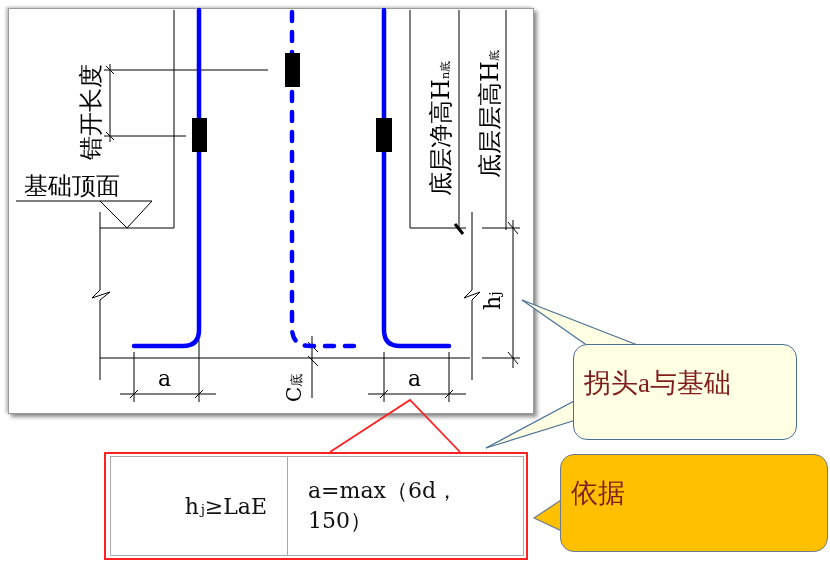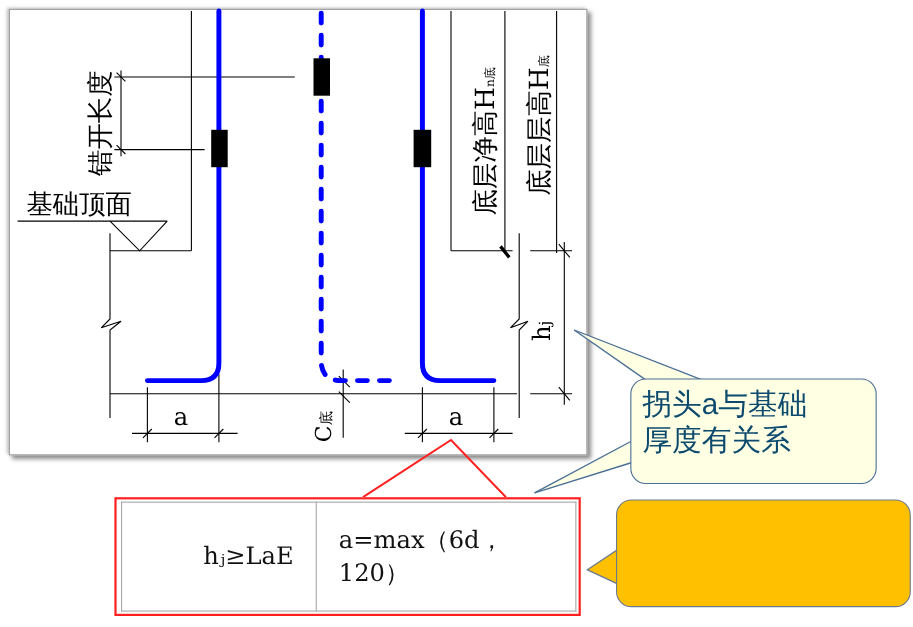--- a/index.html
+++ b/index.html
@@ -17,22 +17,22 @@
   }
   #rule-table table {
     position: absolute; left: 4px; top: 2px; width: 414px; height: 100px;
     border-collapse: collapse; font-family: "DejaVu Serif", "Liberation Serif", serif; font-size: 22px; color: #111;
   }
   #rule-table td { border: 1px solid #a8a8a8; padding: 0 20px; height: 50px; }
   #rule-table td.cond { text-align: right; width: 136px; }
   #rule-table td.val { text-align: left; }
   .callout {
     position: absolute; border-radius: 14px; box-sizing: border-box;
-    font-family: Liberation Sans, sans-serif; color: #0c4a6e;
-    font-size: 27px; line-height: 33px; padding: 6px 10px;
+    font-family: Liberation Serif, serif; color: #7f1d1d;
+    font-size: 27px; line-height: 33px; padding: 22px 10px;
   }
   #callout-relation { left: 573px; top: 344px; width: 224px; height: 96px; background: #ffffe4; border: 1.5px solid #4a6f96; }
   #callout-basis { left: 560px; top: 454px; width: 268px; height: 98px; background: #ffc000; border: 1.5px solid #6b7a8f; }
 </style>
 </head>
 <body>
 
 <div id="drawing-panel"></div>
 
 <svg width="830" height="570" viewBox="0 0 830 570">
@@ -115,25 +115,25 @@
   <text class="cad-text" font-size="22" x="158" y="386">a</text>
   <text class="cad-text" font-size="22" x="408" y="386">a</text>
   <text class="cad-text" font-size="20" transform="translate(301,402) rotate(-90)"><tspan>C</tspan><tspan font-size="13">底</tspan></text>
 </svg>
 
 <div id="rule-table">
   <table>
     <tbody>
         <tr>
       <td class="cond">hⱼ≥LaE</td>
-      <td class="val">a=max（6d，120）</td>
+      <td class="val">a=max（6d，150）</td>
     </tr>
   </tbody>
     </table>
 </div>
 
 <div class="callout" id="callout-relation">
   <div>拐头a与基础</div>
-  <div>厚度有关系</div>
 </div>
 
 <div class="callout" id="callout-basis">
+  <div>依据</div>
 </div>
 
 </body></html>

